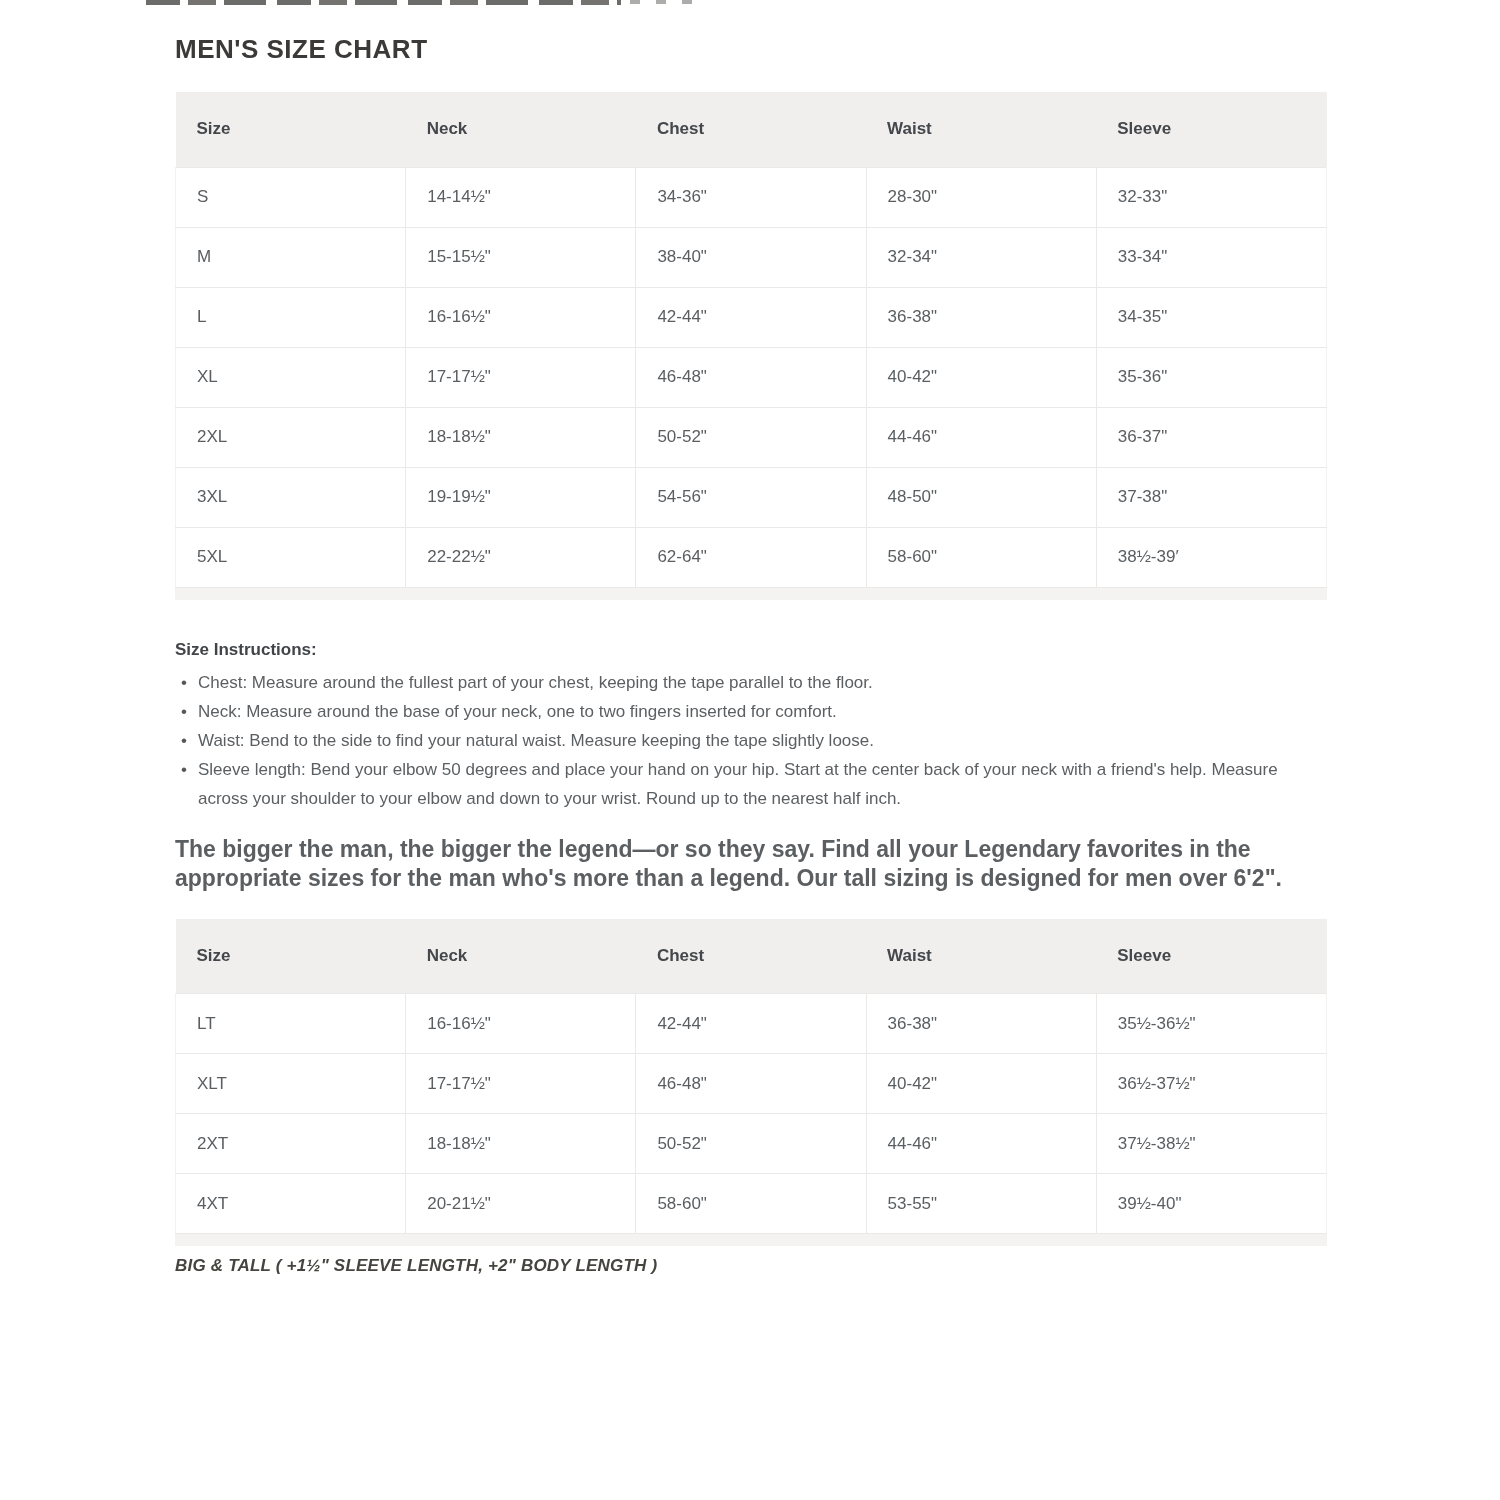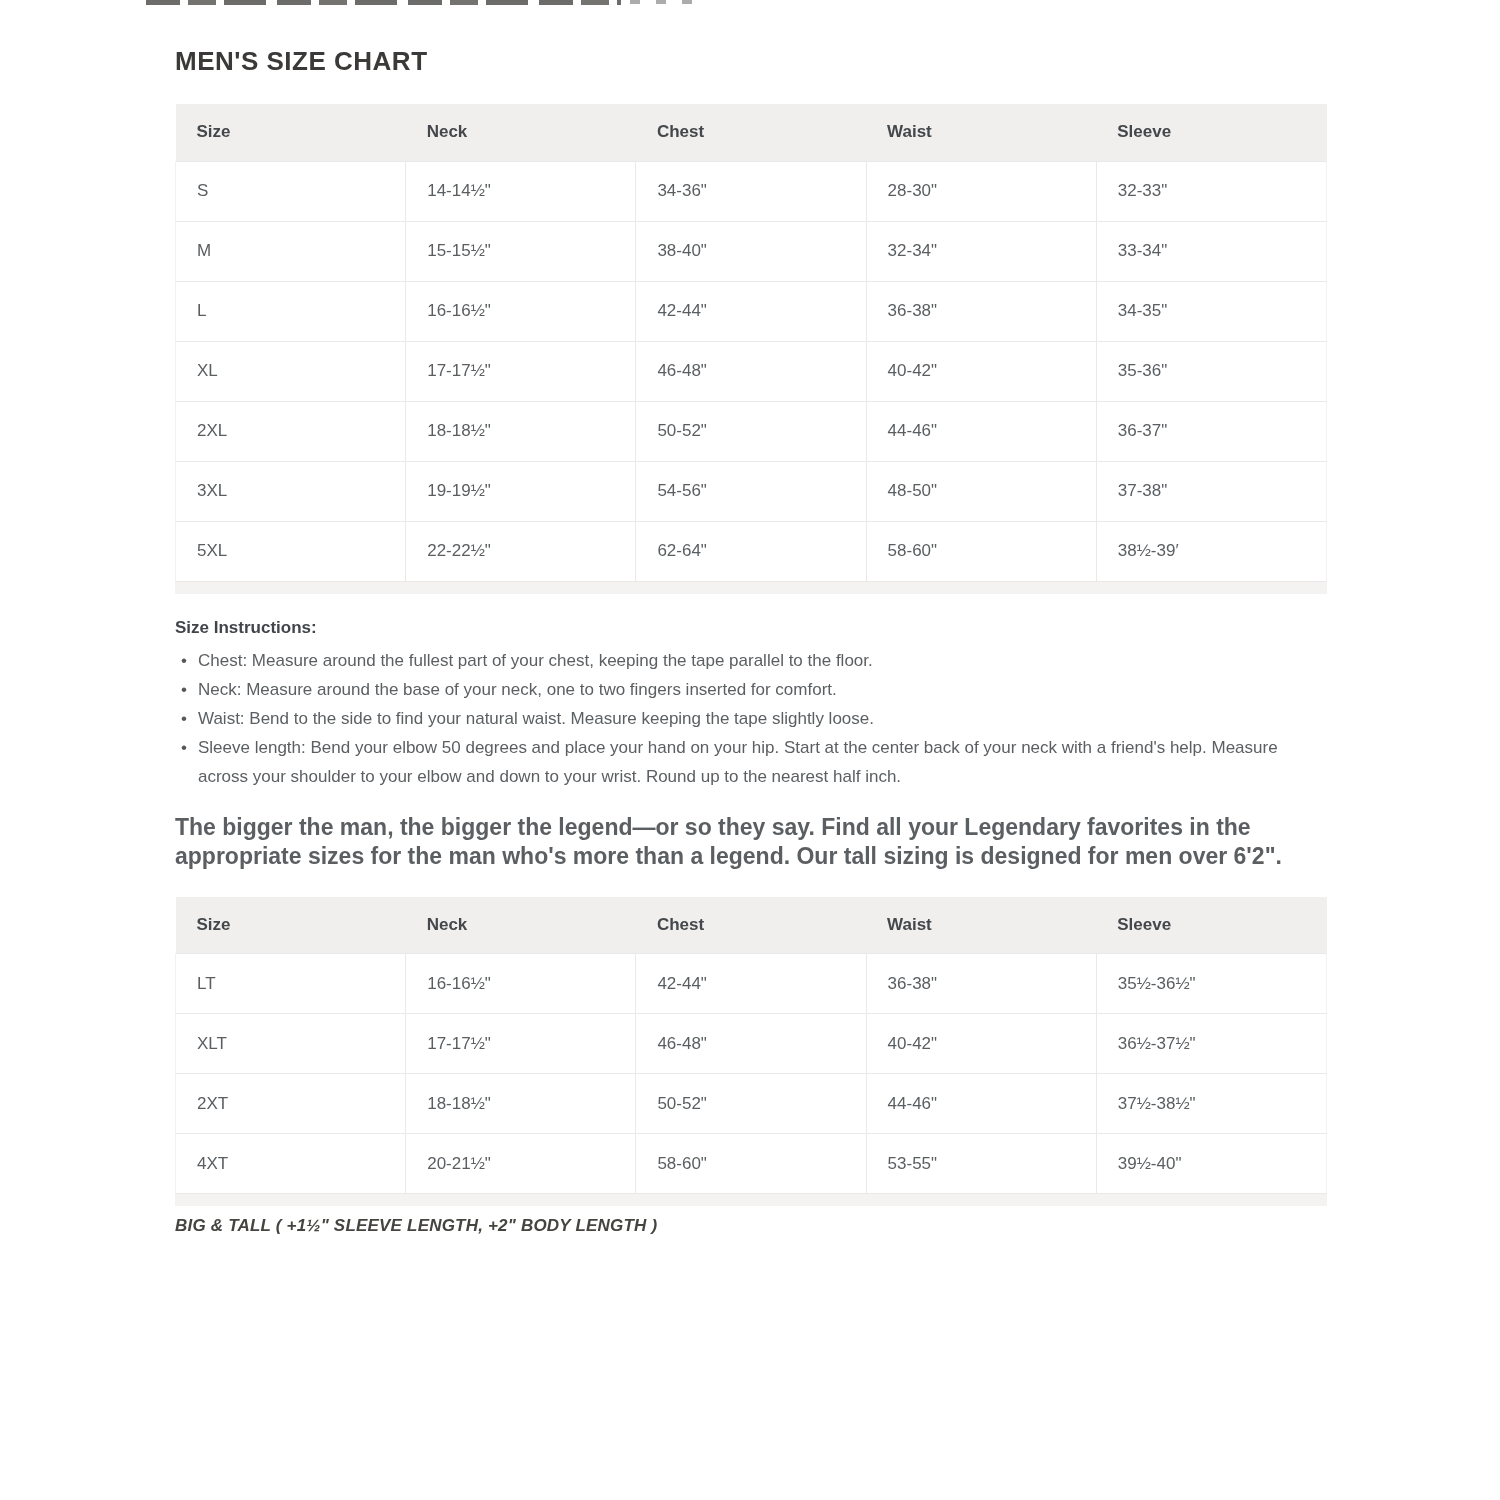--- a/index.html
+++ b/index.html
@@ -29,21 +29,21 @@
   .crop-fragment-2 {
     position: absolute;
     top: 0; left: 630px;
     width: 70px; height: 4px;
     background: repeating-linear-gradient(90deg, #5a5955 0 10px, #ffffff 10px 26px);
     opacity: .5;
   }
 
   .content {
     position: absolute;
-    top: 16px; left: 175px;
+    top: 4px; left: 175px;
     width: 1160px;
   }
 
   h1.page-title {
     margin-top: 28px;
     font-size: 26px;
     line-height: 34px;
     font-weight: bold;
     letter-spacing: 0.5px;
     color: #3b3a38;
@@ -51,21 +51,21 @@
 
   table.size-table {
     margin-top: 26px;
     width: 1152px;
     border-collapse: collapse;
     table-layout: fixed;
     font-size: 17px;
   }
   table.size-table thead th {
     background: #f0efed;
-    height: 57px;
+    height: 75px;
     text-align: left;
     vertical-align: middle;
     padding-left: 21px;
     font-weight: bold;
     font-size: 17px;
     color: #44474b;
   }
   table.size-table tbody td {
     height: 60px;
     vertical-align: middle;
@@ -81,21 +81,21 @@
     width: 1152px;
     height: 12px;
     background: #f4f3f1;
   }
 
   .section-heading {
     font-weight: bold;
     font-size: 17px;
     color: #414549;
   }
-  .size-instructions { margin-top: 23px; width: 1125px; }
+  .size-instructions { margin-top: 39px; width: 1125px; }
   .size-instructions .section-heading { line-height: 22px; }
   ul.instruction-list {
     list-style: none;
     margin-top: 7px;
     width: 1125px;
   }
   ul.instruction-list li {
     position: relative;
     padding-left: 23px;
     font-size: 17px;

